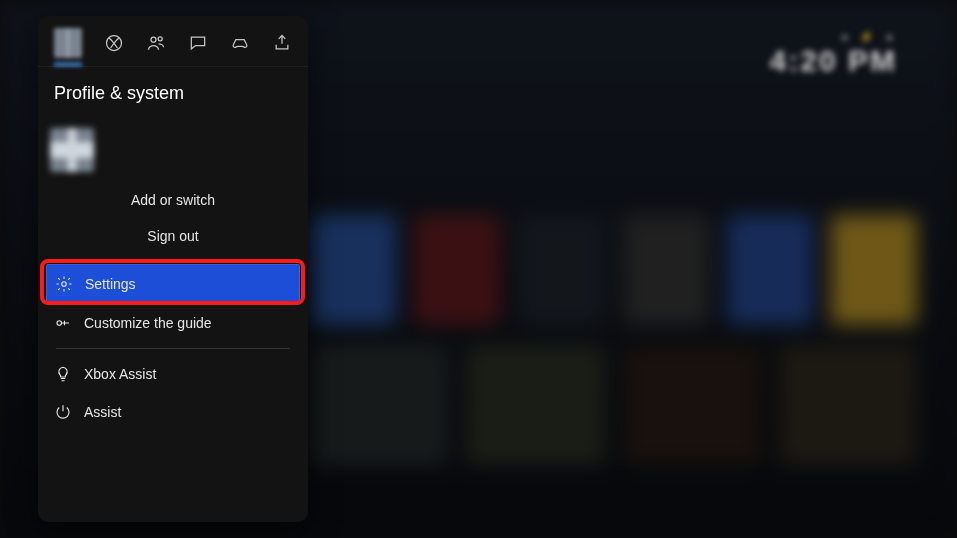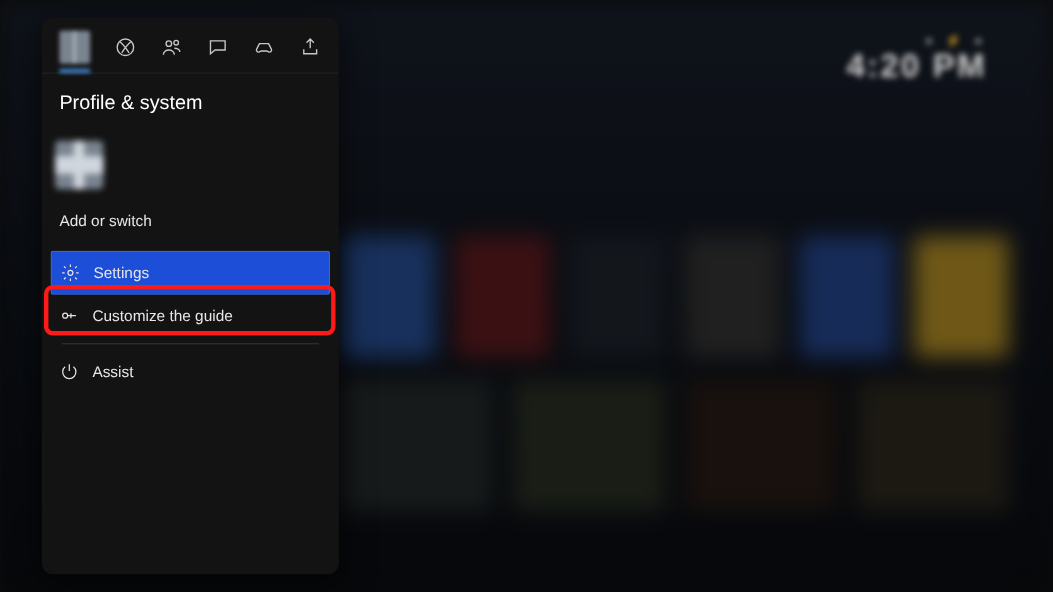--- a/index.html
+++ b/index.html
@@ -75,21 +75,21 @@
     background:#cfd6dd;
   }
 
   .list { padding:4px 0 0 0; }
   .item {
     display:flex; align-items:center; gap:12px;
     padding:10px 16px;
     font-size:14px; color:#e6e6e6;
     cursor:pointer;
   }
-  .item.noicon { padding-left:16px; }
+  .item.noicon { padding-left:16px;justify-content:center; }
   .item .icon { width:18px; height:18px; display:flex; align-items:center; justify-content:center; }
   .item .icon svg { width:18px; height:18px; stroke:#e6e6e6; fill:none; stroke-width:1.5; }
   .item.selected {
     background:#1d4ed8;
     border:1px solid rgba(255,255,255,.12);
     border-radius:2px;
     margin:0 8px; padding-left:8px;
   }
 
   .hr { height:1px; background:rgba(255,255,255,.14); margin:6px 18px; }
@@ -167,20 +167,23 @@
   <div class="profile-block">
     <div class="big-avatar"></div>
   </div>
 
   <div class="list">
 
     <div class="item noicon">
       <span>Add or switch</span>
     </div>
 
+    <div class="item noicon">
+      <span>Sign out</span>
+    </div>
 
     <div style="height:10px"></div>
 
     <div class="item selected">
       <span class="icon">
         <svg viewBox="0 0 24 24">
             <circle cx="12" cy="12" r="3"></circle>
             <path d="M12 2v3M12 19v3M4.2 4.2l2.1 2.1M17.7 17.7l2.1 2.1M2 12h3M19 12h3M4.2 19.8l2.1-2.1M17.7 6.3l2.1-2.1"></path>
           </svg>
       </span>
@@ -192,20 +195,28 @@
         <svg viewBox="0 0 24 24">
             <circle cx="7" cy="12" r="3"></circle>
             <path d="M10 12h10M14 9v6"></path>
           </svg>
       </span>
       <span>Customize the guide</span>
     </div>
 
     <div class="hr"></div>
 
+    <div class="item">
+      <span class="icon">
+        <svg viewBox="0 0 24 24">
+            <path d="M9 18h6M10 21h4M12 3a6 6 0 0 0-4 10c1 1 1 2 1 3h6c0-1 0-2 1-3a6 6 0 0 0-4-10z"></path>
+          </svg>
+      </span>
+      <span>Xbox Assist</span>
+    </div>
 
     <div class="item">
       <span class="icon">
         <svg viewBox="0 0 24 24">
             <path d="M12 3v8"></path>
             <path d="M7 6a8 8 0 1 0 10 0"></path>
           </svg>
       </span>
       <span>Assist</span>
     </div>

